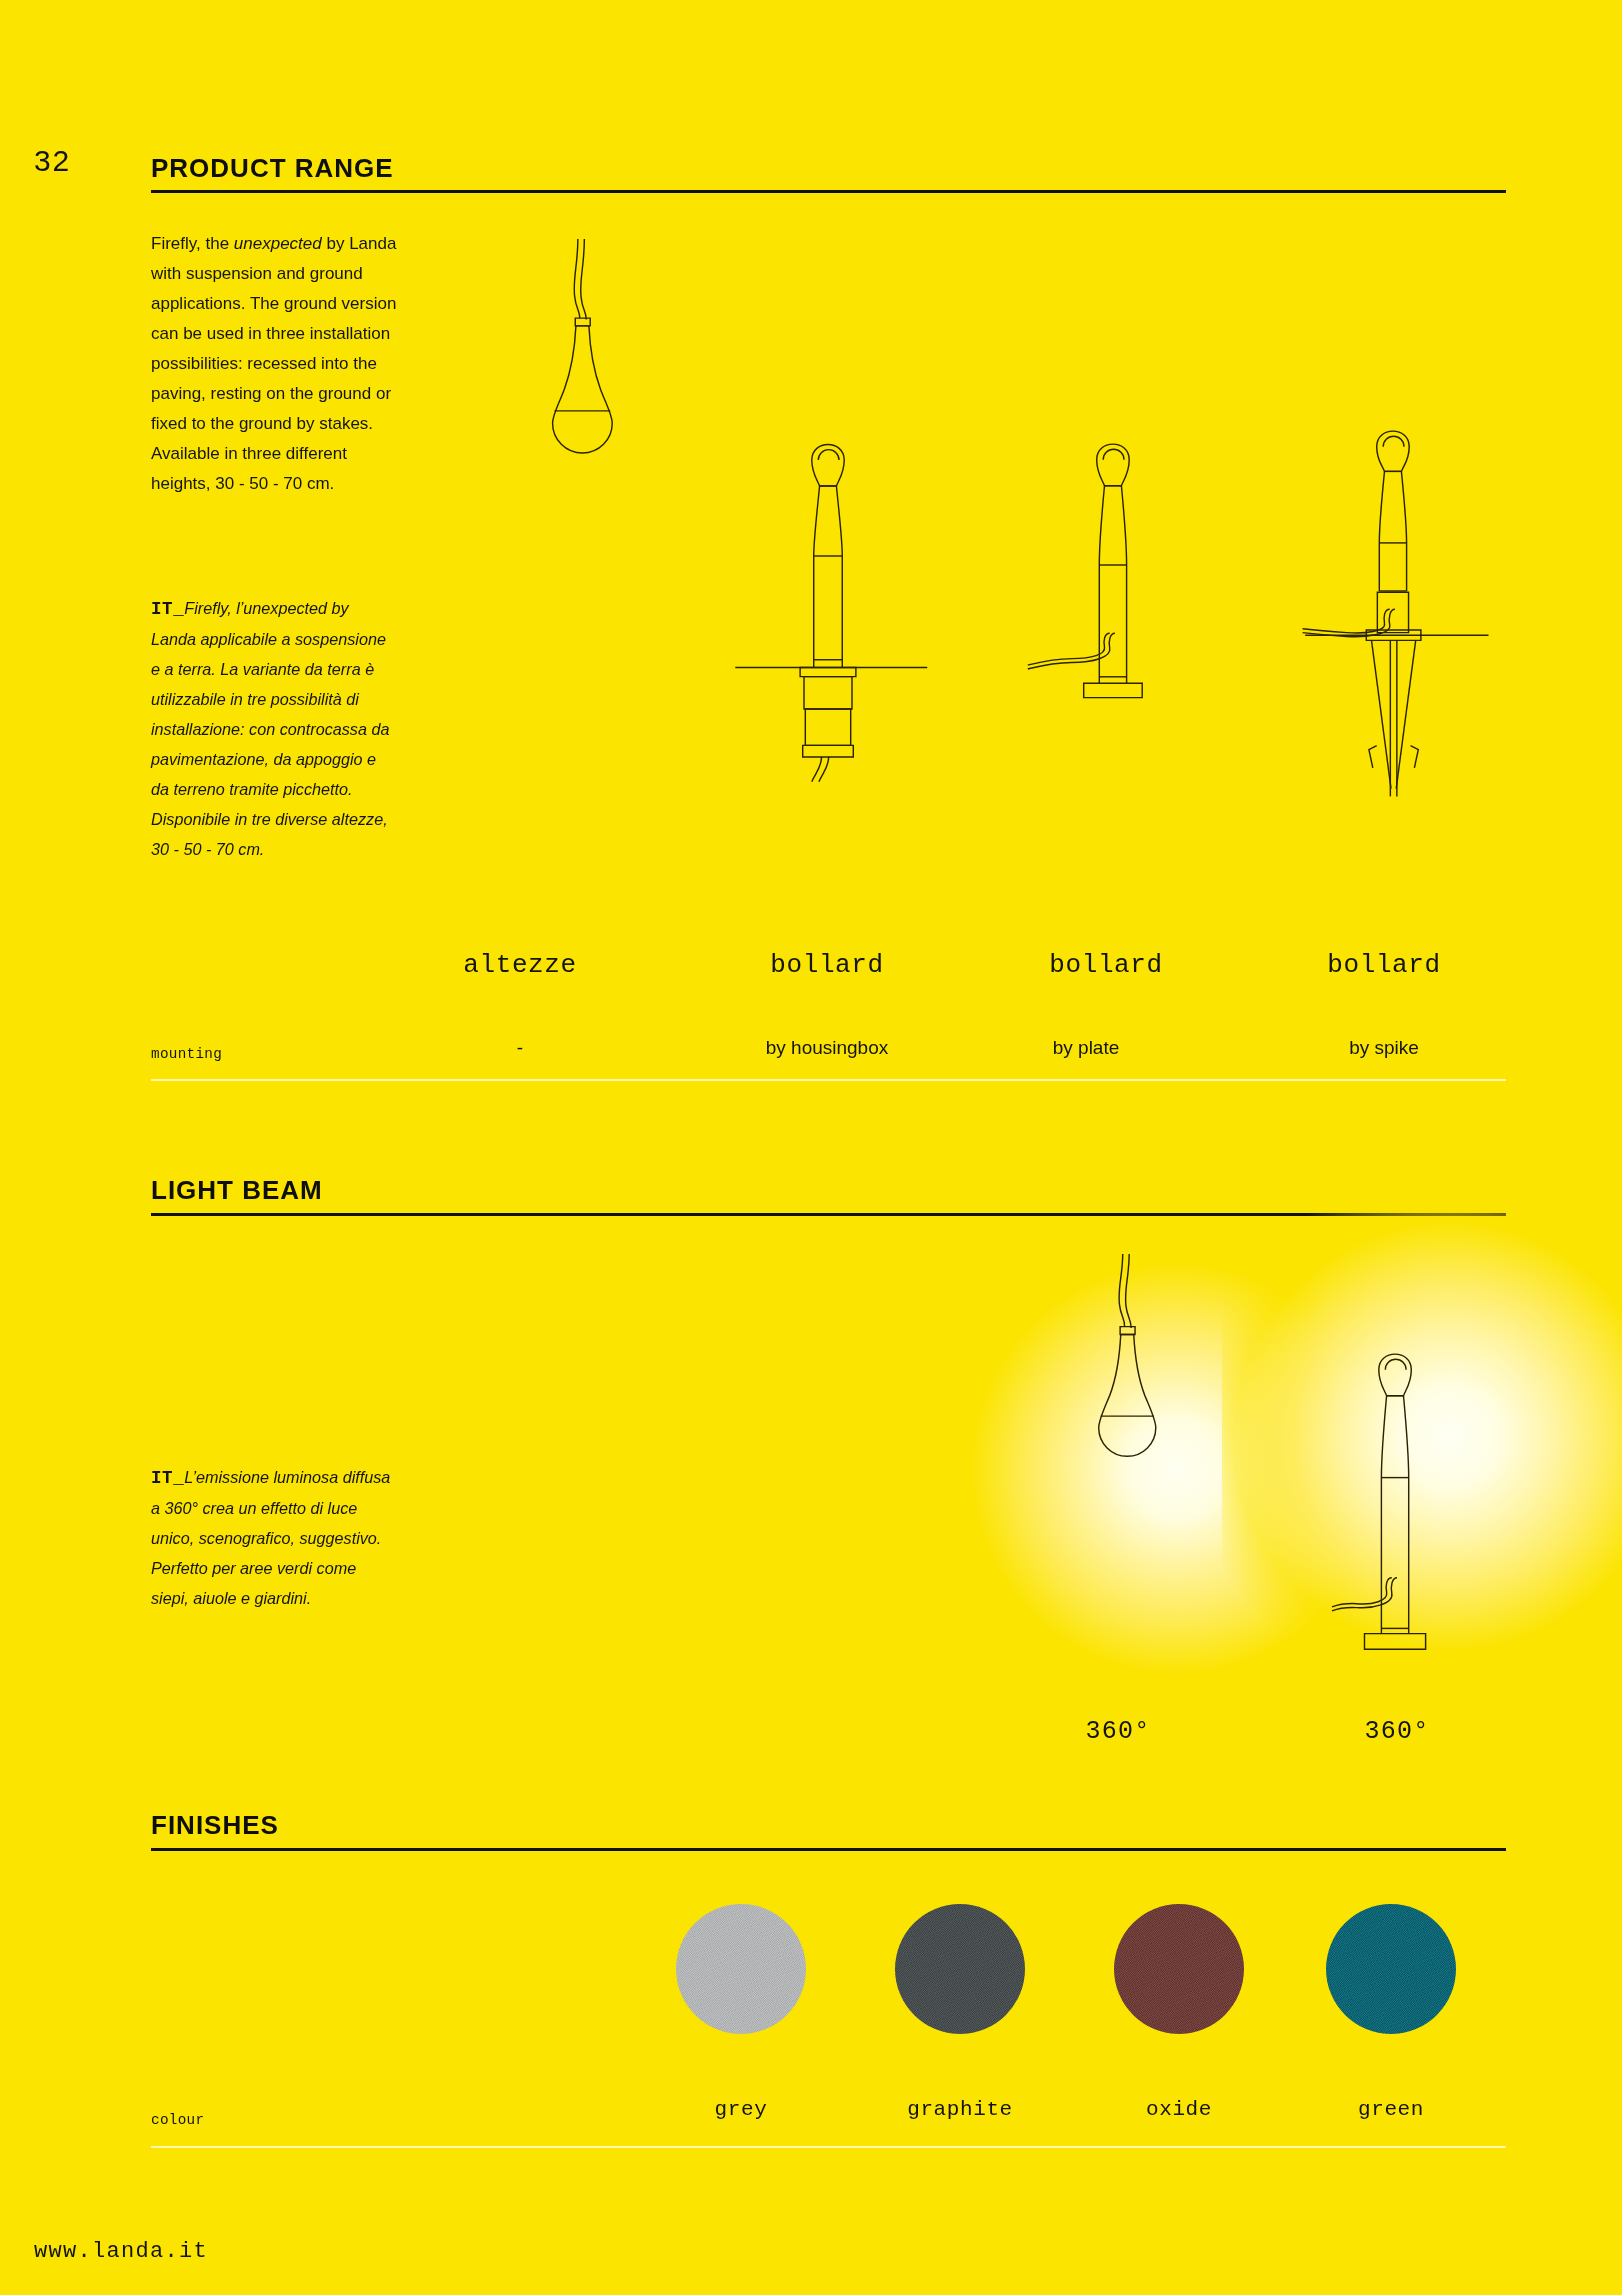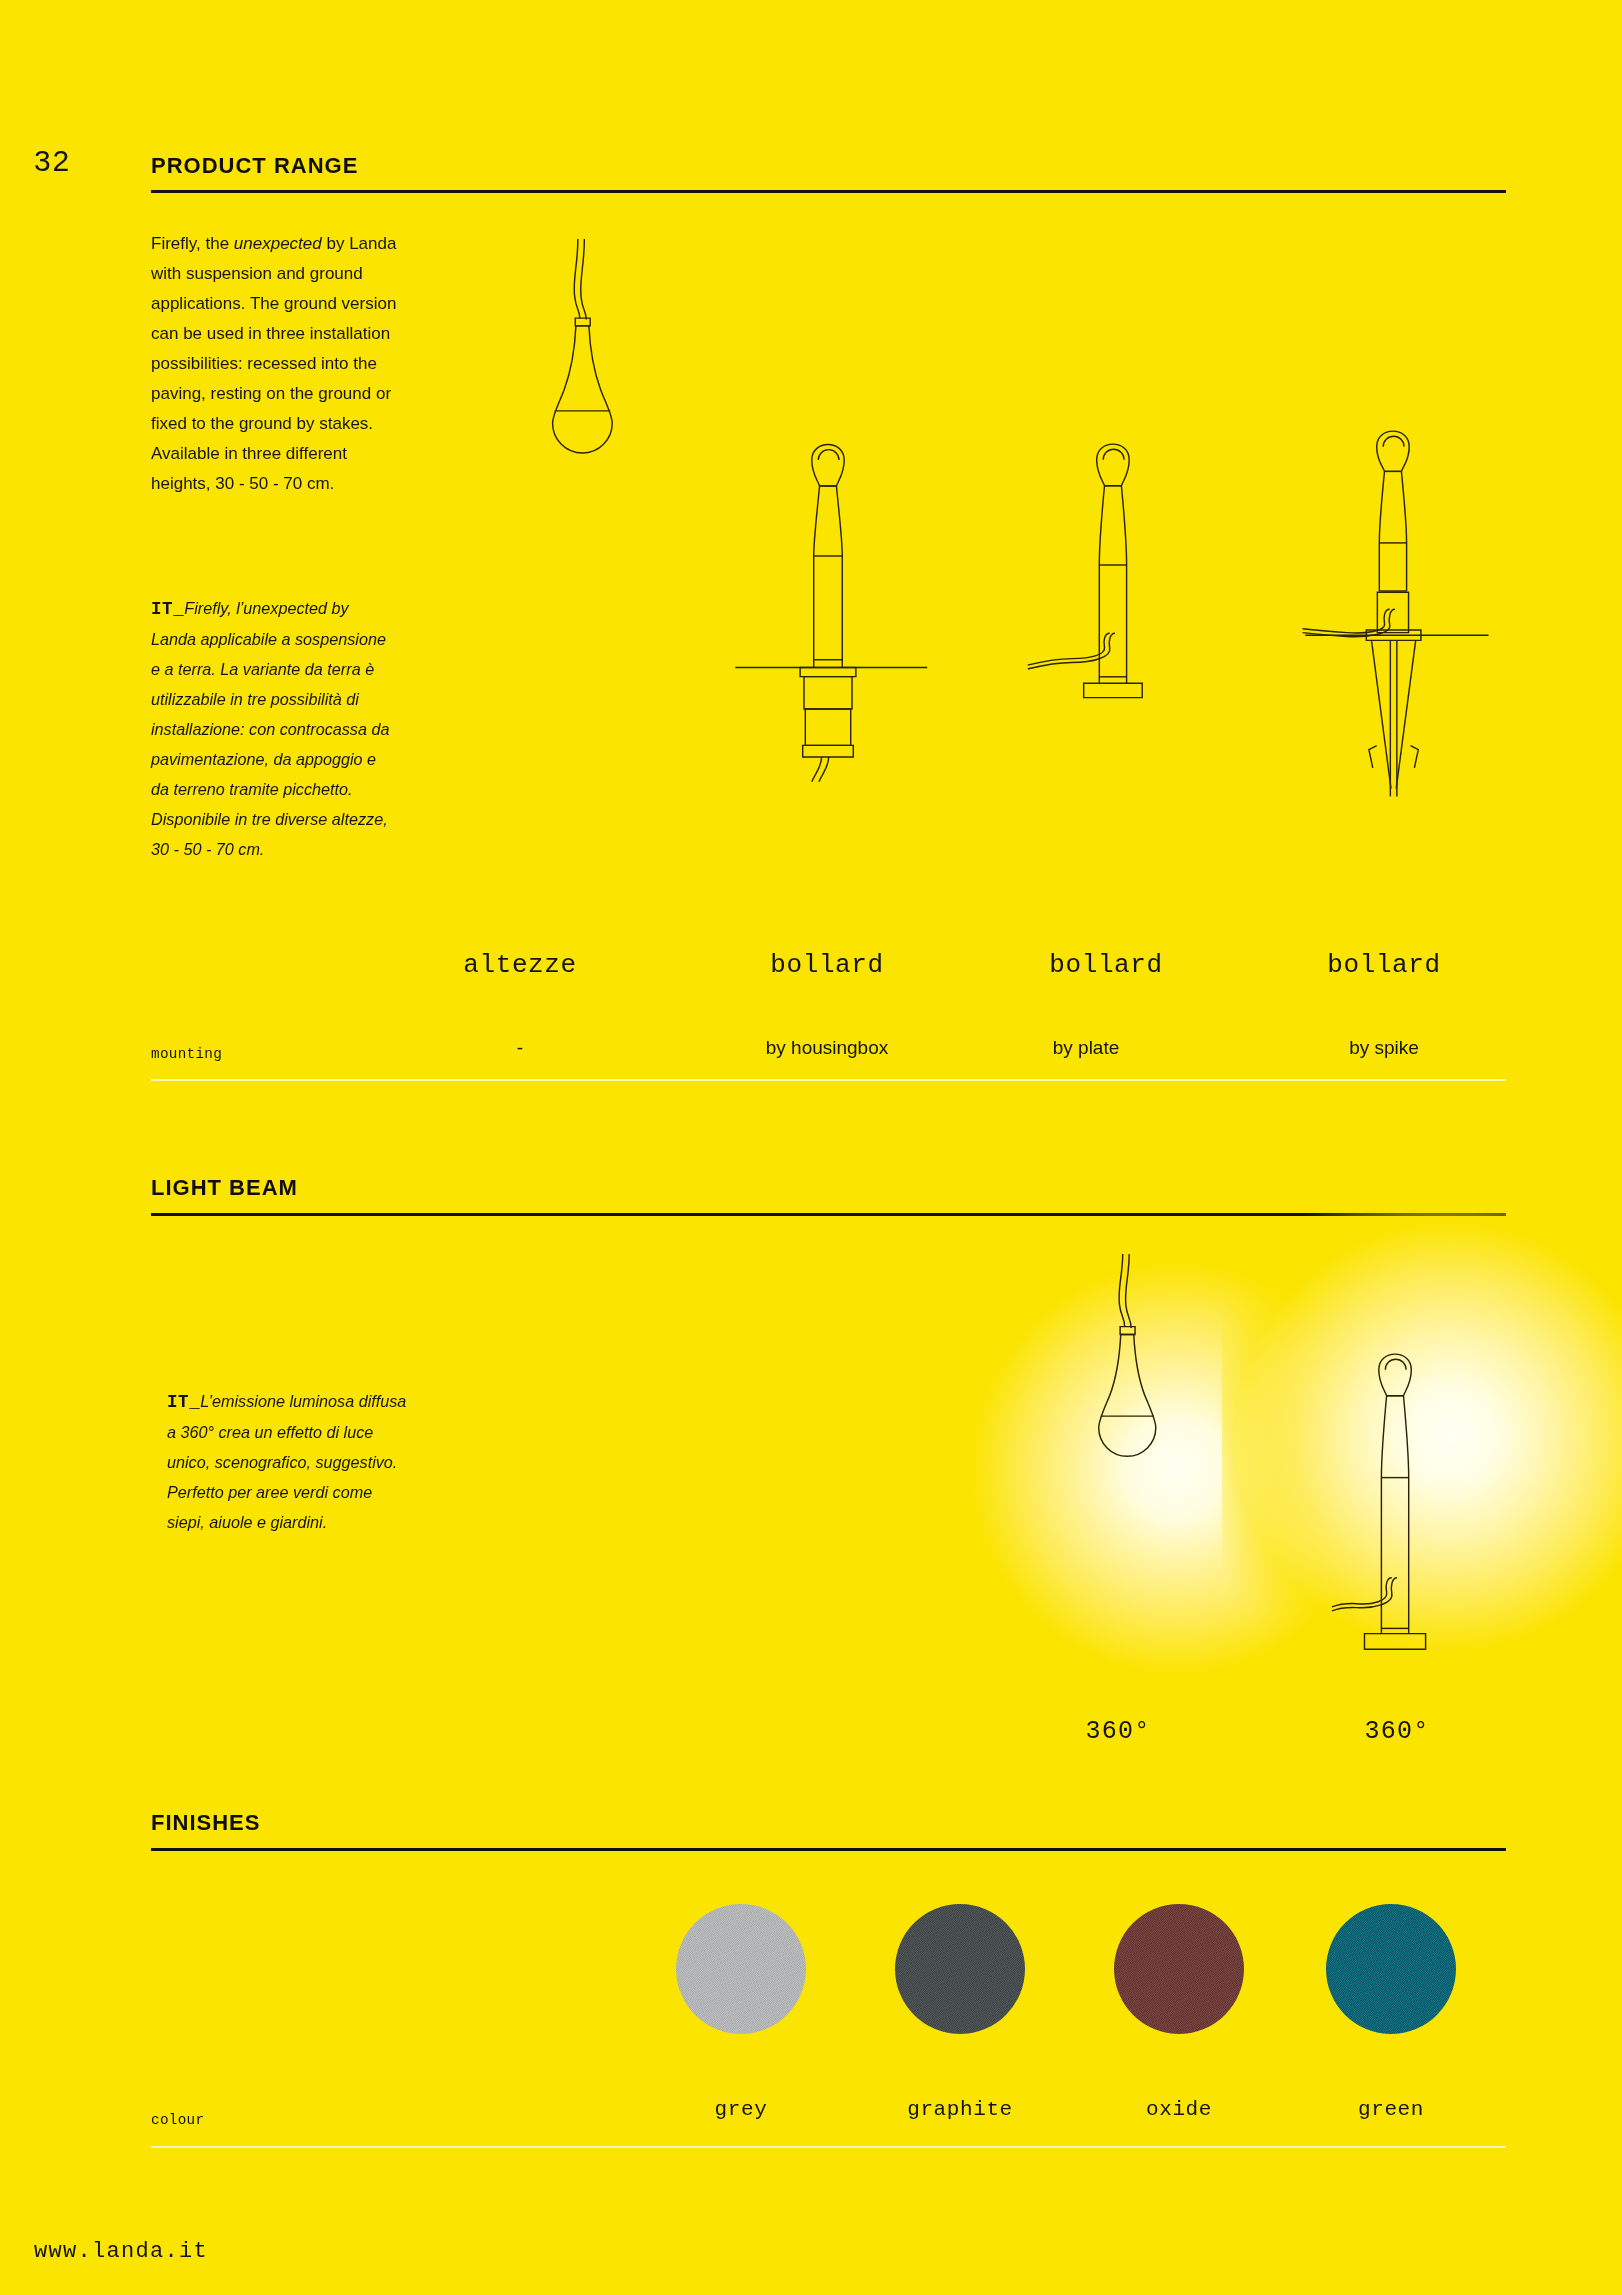--- a/index.html
+++ b/index.html
@@ -24,21 +24,21 @@
     top: 144px;
     font-family: "Liberation Sans", sans-serif;
     font-size: 30px;
     font-weight: 300;
     letter-spacing: 1.9px;
     color: #141414;
   }
   .section-title {
     position: absolute;
     font-family: "Liberation Sans", sans-serif;
-    font-size: 22px;
+    font-size: 26px;
     font-weight: 700;
     letter-spacing: 1px;
     color: #0f0f0f;
   }
   .rule {
     position: absolute;
     left: 151px;
     width: 1355px;
     height: 2.6px;
     background: #111111;
@@ -280,21 +280,21 @@
   <div class="mount-name" style="left:723px; top:1037px; width:208px;">by housingbox</div>
   <div class="mount-name" style="left:982px; top:1037px; width:208px;">by plate</div>
   <div class="mount-name" style="left:1280px; top:1037px; width:208px;">by spike</div>
 
   <div class="rule-light" style="top:1079px;"></div>
 
   <div class="section-title" style="left:151px; top:1175px;">LIGHT BEAM</div>
   <div class="rule" style="top:1213px;"></div>
 
 
-  <div class="copy-it" style="top:1386px;margin-left:16px;">
+  <div class="copy-it" style="top:1462px;">
     <span class="it-tag">IT_</span><span>L’emissione luminosa diffusa a 360° crea un effetto di luce unico, scenografico, suggestivo. Perfetto per aree verdi come siepi, aiuole e giardini.</span>
   </div>
 
   <div class="glow-layer" style="left:962px; top:1254px; width:429px; height:429px;
         background: radial-gradient(circle at 50% 50%, #FFFFF2 0%, #FFFDE0 16%, #FFF39A 33%, #FEEB55 50%, rgba(251,228,0,0.55) 68%, rgba(251,228,0,0) 82%);"></div>
 
   <div class="draw" style="left:1072px; top:1254px;">
     <svg width="117" height="214" viewBox="0 0 180 330">
       <path class="ln" d="M78 0 C78 32, 70 52, 73 78 C75 96, 81 98, 81 112"></path>
       <path class="ln" d="M88 0 C88 34, 80 54, 83 80 C85 98, 91 100, 91 114"></path>

